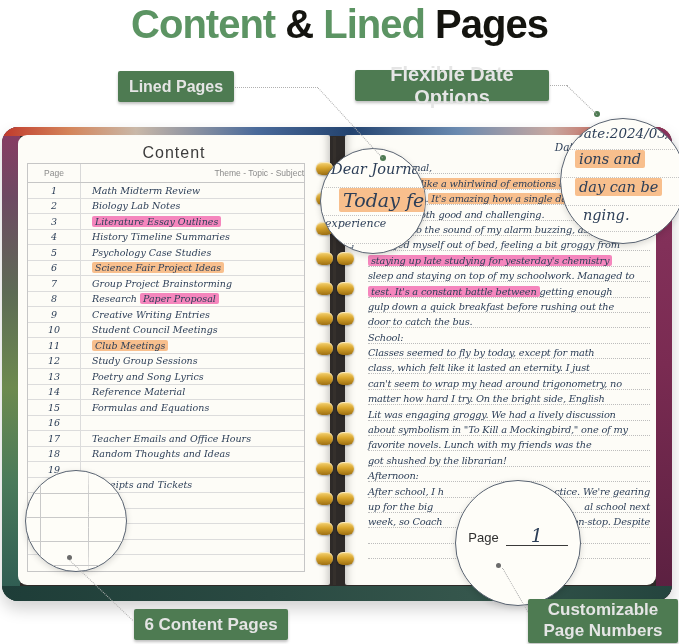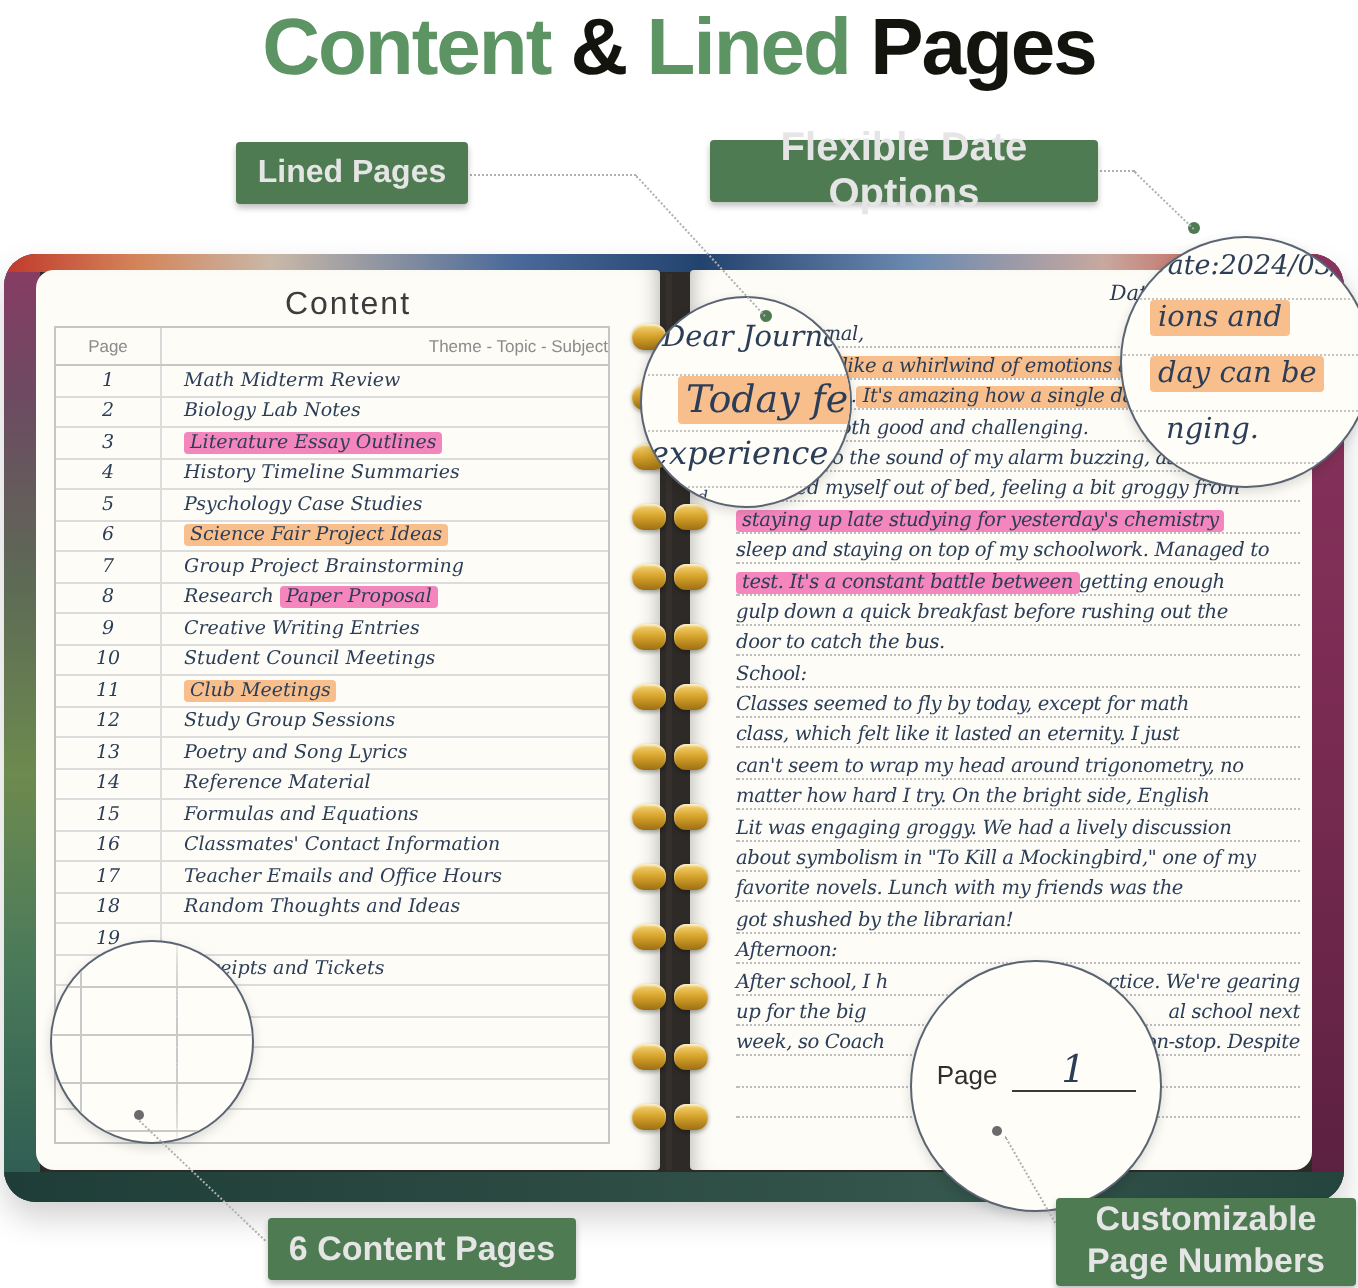--- a/index.html
+++ b/index.html
@@ -67,21 +67,21 @@
   .mag{position:absolute;border-radius:50%;background:#fefdf8;border:1.5px solid #5a6472;
     box-shadow:0 2px 6px rgba(0,0,0,.14);overflow:hidden;z-index:20}
   #mag-dear{left:320px;top:148px;width:104px;height:104px}
   #mag-date{left:560px;top:118px;width:124px;height:124px}
   #mag-page{left:455px;top:480px;width:124px;height:124px}
   #mag-rows{left:25px;top:470px;width:100px;height:100px}
   .mline{position:absolute;left:0;right:0;padding-left:10px;border-bottom:1px dotted #c4c4c4;white-space:nowrap}
   .mline .hl-orange{padding:1px 4px}
   #mag-dear .l1{top:12px;height:26px;font-size:14.5px}
   #mag-dear .l2{top:40px;height:26px;font-size:19px;padding-left:18px}
-  #mag-dear .l3{top:68px;height:26px;font-size:16px;padding-left:4px}
+  #mag-dear .l3{top:68px;height:26px;font-size:11px;padding-left:4px}
   #mag-dear .l4{top:95px;height:12px;font-size:8px;border-bottom:none;padding-left:18px}
   #mag-date .l0{top:6px;height:24px;font-size:13.5px;padding-left:12px}
   #mag-date .l1{top:32px;height:26px;font-size:14.5px;padding-left:14px}
   #mag-date .l2{top:60px;height:26px;font-size:14.5px;padding-left:14px}
   #mag-date .l3{top:88px;height:24px;font-size:14.5px;padding-left:22px}
   #mag-page .pagerow{position:absolute;top:44px;left:0;width:100%;display:flex;
     justify-content:center;align-items:flex-end;gap:7px}
   #mag-page .pglabel{font-size:13px;color:#2f2f2f;padding-bottom:1px}
   #mag-page .pgline{width:62px;border-bottom:1.5px solid #3a3a3a;text-align:center;font-size:19px;line-height:20px}
   #mag-rows .hrule{position:absolute;left:0;right:0;border-bottom:1px solid #c9c9c9}
@@ -188,21 +188,20 @@
             <span class="cell-text hw"><span>Reference Material</span><span class="hl"></span><span></span></span>
           </div>
 
           <div class="trow">
             <span class="cell-num hw">15</span>
             <span class="cell-text hw"><span>Formulas and Equations</span><span class="hl"></span><span></span></span>
           </div>
 
           <div class="trow">
             <span class="cell-num hw">16</span>
-            <span class="cell-text hw"><span>Classmates' Contact Information</span><span class="hl"></span><span></span></span>
           </div>
 
           <div class="trow">
             <span class="cell-num hw">17</span>
             <span class="cell-text hw"><span>Teacher Emails and Office Hours</span><span class="hl"></span><span></span></span>
           </div>
 
           <div class="trow">
             <span class="cell-num hw">18</span>
             <span class="cell-text hw"><span>Random Thoughts and Ideas</span><span class="hl"></span><span></span></span>

